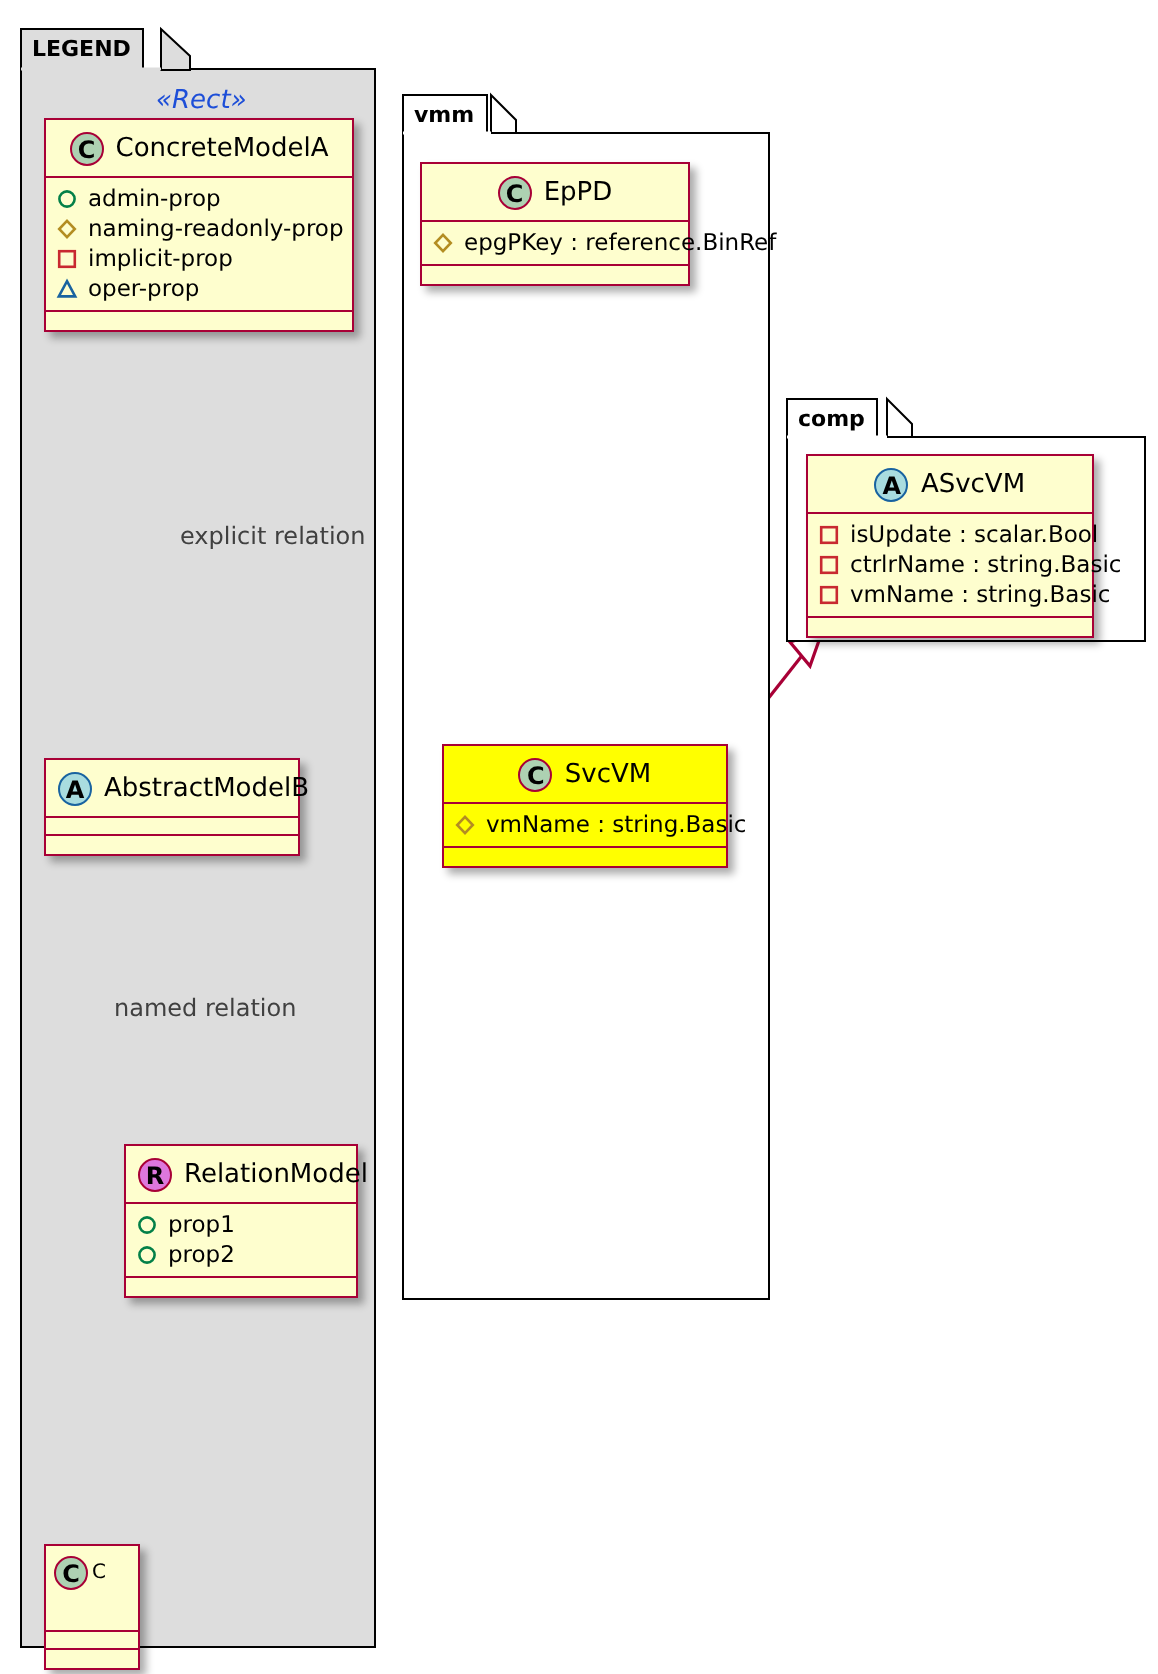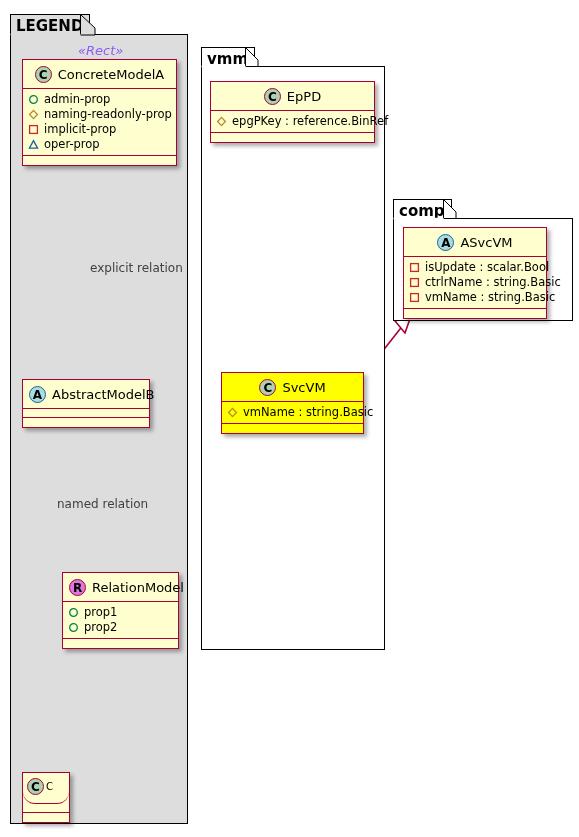--- a/index.html
+++ b/index.html
@@ -22,21 +22,21 @@
     border: 1px solid #000000;
     background: #FFFFFF;
   }
   .pkg.shaded { background: #DDDDDD; }
   .pkg-tab {
     position: absolute;
     box-sizing: border-box;
     border: 1px solid #000000;
     border-bottom: none;
     background: #FFFFFF;
-    font-size: 15px;
+    font-size: 11px;
     font-weight: bold;
     color: #000000;
     line-height: 1;
     padding: 4px 6px 3px 5px;
     white-space: nowrap;
   }
   .pkg-tab.shaded { background: #DDDDDD; }
   
   .cls {
     position: absolute;
@@ -103,21 +103,21 @@
     margin-right: 5px;
     position: relative;
     flex: 0 0 auto;
   }
   .vis svg { display: block; }
   
   .stereo {
     position: absolute;
     font-size: 13px;
     font-style: italic;
-    color: #8b5cf6;
+    color: #1d4ed8;
     white-space: nowrap;
   }
   
   .edge-label {
     position: absolute;
     font-size: 12px;
     color: #404040;
     white-space: nowrap;
   }
   .svg-layer {
@@ -252,37 +252,37 @@
               <circle cx="5.5" cy="5.5" r="3.8" fill="none" stroke="#038048" stroke-width="1.3"></circle>
             </svg>
           </span>
         <span>prop2</span>
       </div>
     </div>
     <div class="cls-foot"></div>
   </div>
 
   <div class="cls" style="left:22px; top:772px; width:48px;">
-    <div class="cls-hdr" style="padding:3px 4px 8px 4px; text-align:left;border-radius:12px;">
+    <div class="cls-hdr" style="padding:3px 4px 20px 4px; text-align:left;">
       <span class="badge badge-C" style="margin-right:2px;">C</span><span class="tiny-name">C</span>
     </div>
     <div class="cls-body" style="height:9px; padding:0;"></div>
     <div class="cls-foot"></div>
   </div>
 
   <div class="pkg" style="left:201px; top:66px; width:184px; height:584px;"></div>
   <div class="pkg-tab" style="left:201px; top:47px; height:20px;">
     <span>vmm</span>
   </div>
   <svg class="svg-layer" viewBox="0 0 579 837">
     <path d="M 245.5 47.5 L 258 60 L 258 66.5 L 245.5 66.5 Z" fill="#FFFFFF" stroke="#000000" stroke-width="1"></path>
     <path d="M 201.5 66.5 L 245.5 66.5" stroke="#FFFFFF" stroke-width="1.6"></path>
   </svg>
 
-  <div class="cls" style="left:210px; top:81px; width:165px;">
+  <div class="cls" style="left:210px; top:81px; width:135px;">
     <div class="cls-hdr">
       <span class="badge badge-C">C</span><span class="cls-name">EpPD</span>
     </div>
     <div class="cls-body">
       <div class="attr">
         <span class="vis">
             <svg width="11" height="11" viewBox="0 0 11 11">
               <path d="M 5.5 1.4 L 9.4 5.5 L 5.5 9.6 L 1.6 5.5 Z" fill="none" stroke="#B38D22" stroke-width="1.3"></path>
             </svg>
           </span>

